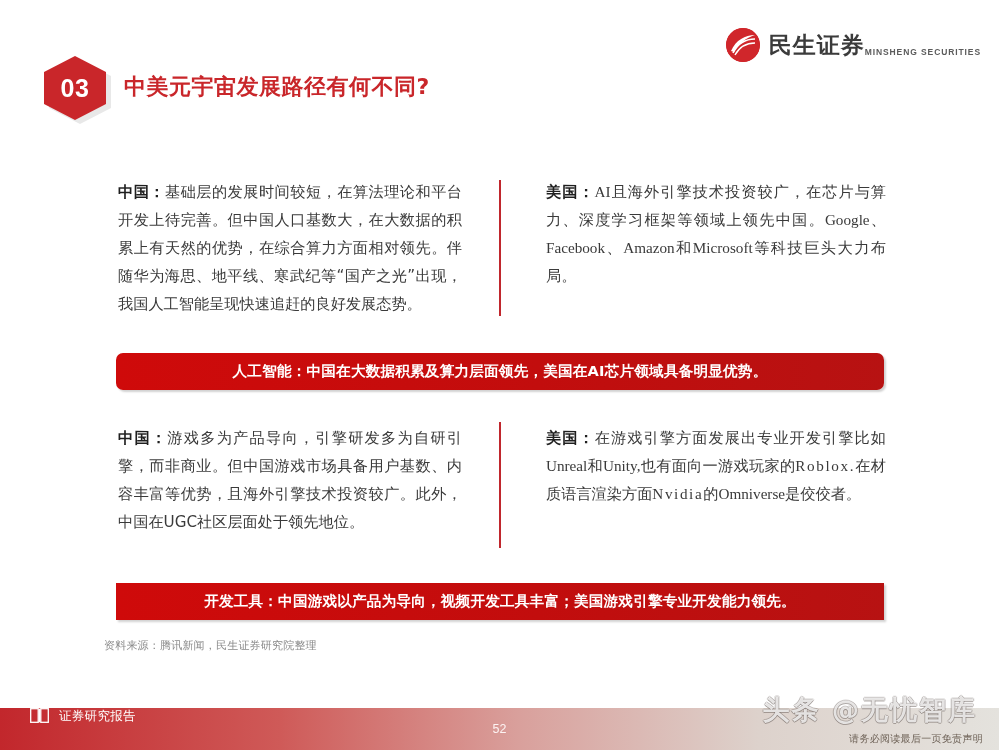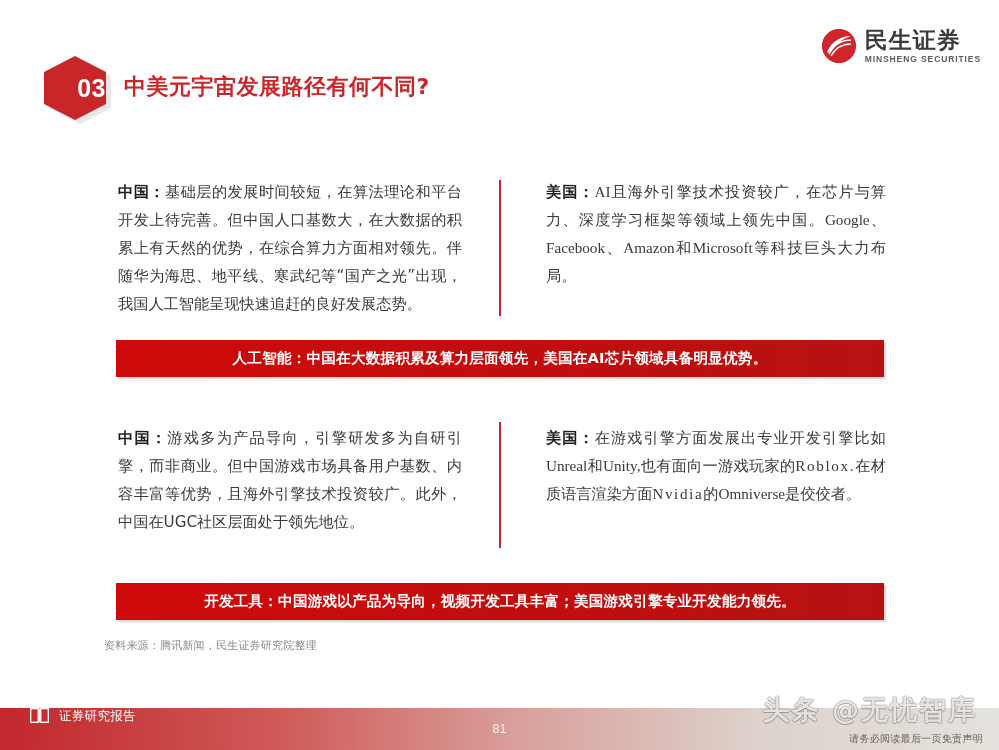--- a/index.html
+++ b/index.html
@@ -17,21 +17,21 @@
   }
   .hex-shadow{
     position:absolute;left:5px;top:4px;width:62px;height:64px;
     background:#e8e8e8;
     clip-path:polygon(50% 0%,100% 25%,100% 75%,50% 100%,0% 75%,0% 25%);
   }
   .hex-main{
     position:absolute;left:0;top:0;width:62px;height:64px;
     background:#c9262a;
     clip-path:polygon(50% 0%,100% 25%,100% 75%,50% 100%,0% 75%,0% 25%);
-    display:flex;align-items:center;justify-content:flex-end;
+    display:flex;align-items:center;justify-content:center;
   }
   .hex-num{
     color:#fff;font-size:25px;font-weight:bold;letter-spacing:.5px;
     font-family:"Liberation Sans",sans-serif;line-height:1;
   }
   .slide-title{
     position:absolute;left:124px;top:72px;
     font-size:22px;font-weight:bold;color:#c9262a;
     font-family:"DejaVu Sans","Liberation Sans",sans-serif;
     letter-spacing:.5px;white-space:nowrap;
@@ -40,21 +40,21 @@
   
   .brand{
     position:absolute;right:18px;top:28px;
     display:flex;align-items:center;gap:9px;
   }
   .brand-mark{
     width:34px;height:34px;border-radius:50%;
     background:#d0262b;position:relative;flex:0 0 auto;overflow:hidden;
   }
   .brand-mark svg{position:absolute;left:0;top:0;}
-  .brand-text{display:flex;flex-direction:column;align-items:flex-start;}
+  .brand-text{display:flex;flex-direction:row;align-items:flex-end;}
   .brand-cn{
     font-size:23px;font-weight:bold;color:#3b3b3b;line-height:1.05;
     font-family:"DejaVu Sans","Liberation Sans",sans-serif;letter-spacing:1px;
   }
   .brand-en{
     font-size:8.5px;font-weight:bold;color:#5b5b5b;letter-spacing:.9px;
     font-family:"Liberation Sans",sans-serif;margin-top:2px;
   }
 
   
@@ -160,21 +160,21 @@
   <div class="row" style="top:178px;height:150px;">
     <div class="col left">
       <b>中国：</b><span>基础层的发展时间较短，在算法理论和平台开发上待完善。但中国人口基数大，在大数据的积累上有天然的优势，在综合算力方面相对领先。伴随华为海思、地平线、寒武纪等“国产之光”出现，我国人工智能呈现快速追赶的良好发展态势。</span>
     </div>
     <div class="col right">
       <b>美国：</b><span class="lat">AI</span><span>且海外引擎技术投资较广，在芯片与算力、深度学习框架等领域上领先中国。</span><span class="lat">Google、Facebook、Amazon</span><span>和</span><span class="lat">Microsoft</span><span>等科技巨头大力布局。</span>
     </div>
   </div>
   <div class="divider" style="top:180px;height:136px;"></div>
 
-  <div class="banner" style="top:340px;">
+  <div class="banner" style="top:353px;border-radius:7px;">
     <span>人工智能：中国在大数据积累及算力层面领先，美国在AI芯片领域具备明显优势。</span>
   </div>
 
   <div class="row" style="top:424px;height:140px;">
     <div class="col left">
       <b>中国：</b><span>游戏多为产品导向，引擎研发多为自研引擎，而非商业。但中国游戏市场具备用户基数、内容丰富等优势，且海外引擎技术投资较广。此外，中国在UGC社区层面处于领先地位。</span>
     </div>
     <div class="col right">
       <b>美国：</b><span>在游戏引擎方面发展出专业开发引擎比如</span><span class="lat">Unreal</span><span>和</span><span class="lat">Unity,</span><span>也有面向一游戏玩家的</span><span class="lat-sp">Roblox.</span><span>在材质语言渲染方面</span><span class="lat-sp">Nvidia</span><span>的</span><span class="lat">Omniverse</span><span>是佼佼者。</span>
     </div>
@@ -191,19 +191,19 @@
     <div class="footer-left">
       <span class="book-icon">
         <svg width="19" height="15" viewBox="0 0 19 15" aria-hidden="true">
           <rect x="0.7" y="0.7" width="7.5" height="13.6" fill="none" stroke="#ffffff" stroke-width="1.3"></rect>
           <rect x="10.8" y="0.7" width="7.5" height="13.6" fill="none" stroke="#ffffff" stroke-width="1.3"></rect>
           <rect x="8.6" y="0.7" width="1.8" height="13.6" fill="#ffffff"></rect>
         </svg>
       </span>
       <span class="footer-label">证券研究报告</span>
     </div>
-    <div class="page-num">81</div>
+    <div class="page-num">52</div>
     <div class="disclaimer">请务必阅读最后一页免责声明</div>
   </div>
 
   <div class="watermark">头条 @无忧智库</div>
 
 </div>
 
 </body></html>

